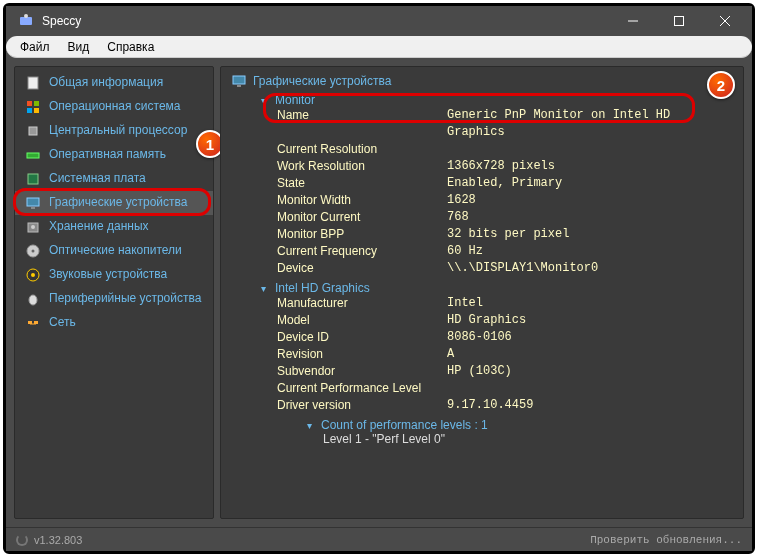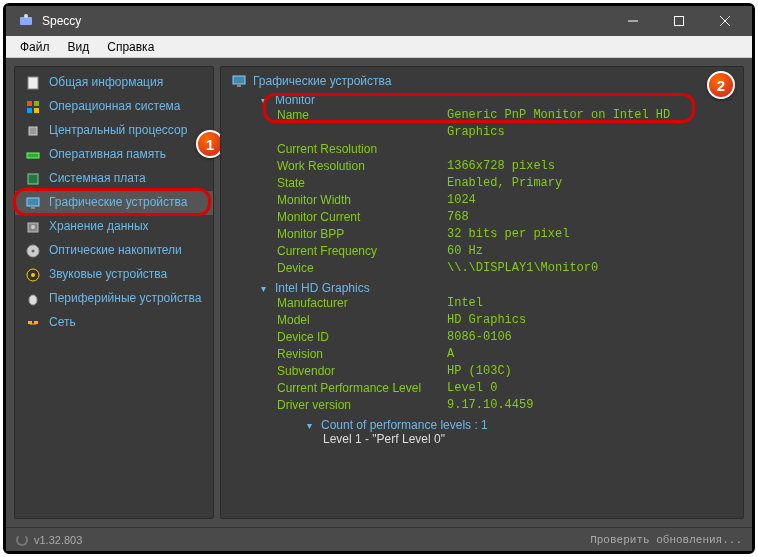--- a/index.html
+++ b/index.html
@@ -3,34 +3,34 @@
 <meta charset="utf-8">
 <style>
 * { box-sizing: border-box; margin: 0; padding: 0; }
 body { font-family: "Segoe UI", Tahoma, sans-serif; font-size: 13px; background: #fff; width: 758px; height: 557px; overflow: hidden; }
 .window { border: 3px solid #000; border-radius: 6px; width: 752px; height: 551px; margin: 3px; background: #4a4a4a; display: flex; flex-direction: column; }
 .titlebar { background: #4a4a4a; height: 30px; display: flex; align-items: center; padding: 0 4px; }
 .app-icon { width: 16px; height: 16px; margin: 0 8px; display: inline-block; }
 .app-title { color: #fff; font-size: 12px; flex: 1; }
 .win-controls { display: flex; }
 .win-btn { width: 46px; height: 30px; display: flex; align-items: center; justify-content: center; color: #fff; cursor: pointer; }
-.menubar { background: #f0f0f0; height: 22px; display: flex; align-items: center; padding: 0 6px; gap: 2px; border-bottom: 1px solid #ccc; }
+.menubar { background: #f0f0f0; height: 22px; display: flex; align-items: center; padding: 0 6px; gap: 2px; border-bottom: 1px solid #ccc; border-radius: 11px; }
 .menu-item { padding: 2px 8px; font-size: 12px; color: #000; cursor: pointer; }
 .content { flex: 1; background: #4a4a4a; display: flex; padding: 8px; gap: 6px; }
 .sidebar { width: 200px; background: #3a3a3a; border: 1px solid #2a2a2a; border-radius: 2px; padding: 4px 0; }
 .side-item { display: flex; padding: 4px 10px; color: #6bb8e8; cursor: pointer; gap: 8px; font-size: 12px; position: relative; }
 .side-item.selected { background: #555; }
 .side-icon { width: 16px; height: 16px; display: inline-flex; align-items: center; justify-content: center; flex-shrink: 0; }
 .main-panel { flex: 1; background: #3a3a3a; border: 1px solid #2a2a2a; border-radius: 2px; padding: 6px 10px; overflow: auto; position: relative; }
 .section-head { display: flex; align-items: center; gap: 6px; color: #6bb8e8; font-size: 12px; margin-bottom: 2px; }
 .collapse-arrow { color: #6bb8e8; font-size: 10px; width: 10px; }
 .sub-section { margin-left: 30px; margin-top: 4px; }
 .sub-head { color: #6bb8e8; font-size: 12px; display: flex; align-items: center; gap: 4px; }
 .kv-grid { margin-left: 16px; }
-.kv-row { display: flex; color: #84cc16; font-size: 12px; line-height: 17px; }
+.kv-row { display: flex; color: #fef9c3; font-size: 12px; line-height: 17px; }
 .kv-key { width: 170px; }
 .kv-val { flex: 1; font-family: Liberation Mono, monospace; }
 .perf-section { margin-left: 46px; margin-top: 4px; }
 .statusbar { background: #4a4a4a; height: 24px; display: flex; align-items: center; padding: 0 10px; color: #aaa; font-size: 11px; justify-content: space-between; border-top: 1px solid #333; }
 .spinner { width: 12px; height: 12px; border: 2px solid #777; border-top-color: transparent; border-radius: 50%; margin-right: 6px; display: inline-block; }
 .status-left { display: flex; align-items: flex-end; }
 .highlight-red { position: absolute; border: 3px solid #d00; border-radius: 12px; pointer-events: none; }
 .badge { position: absolute; width: 28px; height: 28px; border-radius: 50%; background: radial-gradient(circle at 35% 30%, #ff6a00, #c22); color: #fff; font-weight: bold; display: flex; align-items: center; justify-content: center; border: 2px solid #fff; box-shadow: 0 1px 3px rgba(0,0,0,0.5); font-size: 15px; pointer-events: none; }
 </style>
 </head>
@@ -204,21 +204,21 @@
           <div class="kv-row">
               <span class="kv-key">Work Resolution</span>
               <span class="kv-val">1366x728 pixels</span>
             </div>
           <div class="kv-row">
               <span class="kv-key">State</span>
               <span class="kv-val">Enabled, Primary</span>
             </div>
           <div class="kv-row">
               <span class="kv-key">Monitor Width</span>
-              <span class="kv-val">1024</span>
+              <span class="kv-val">1628</span>
             </div>
           <div class="kv-row">
               <span class="kv-key">Monitor Current</span>
               <span class="kv-val">768</span>
             </div>
           <div class="kv-row">
               <span class="kv-key">Monitor BPP</span>
               <span class="kv-val">32 bits per pixel</span>
             </div>
           <div class="kv-row">
@@ -253,21 +253,20 @@
           <div class="kv-row">
               <span class="kv-key">Revision</span>
               <span class="kv-val">A</span>
             </div>
           <div class="kv-row">
               <span class="kv-key">Subvendor</span>
               <span class="kv-val">HP (103C)</span>
             </div>
           <div class="kv-row">
               <span class="kv-key">Current Performance Level</span>
-              <span class="kv-val">Level 0</span>
             </div>
           <div class="kv-row">
               <span class="kv-key">Driver version</span>
               <span class="kv-val">9.17.10.4459</span>
             </div>
         </div>
         <div class="perf-section">
           <div class="sub-head">
               <span class="collapse-arrow">▾</span>
               <span>Count of performance levels : 1</span>

